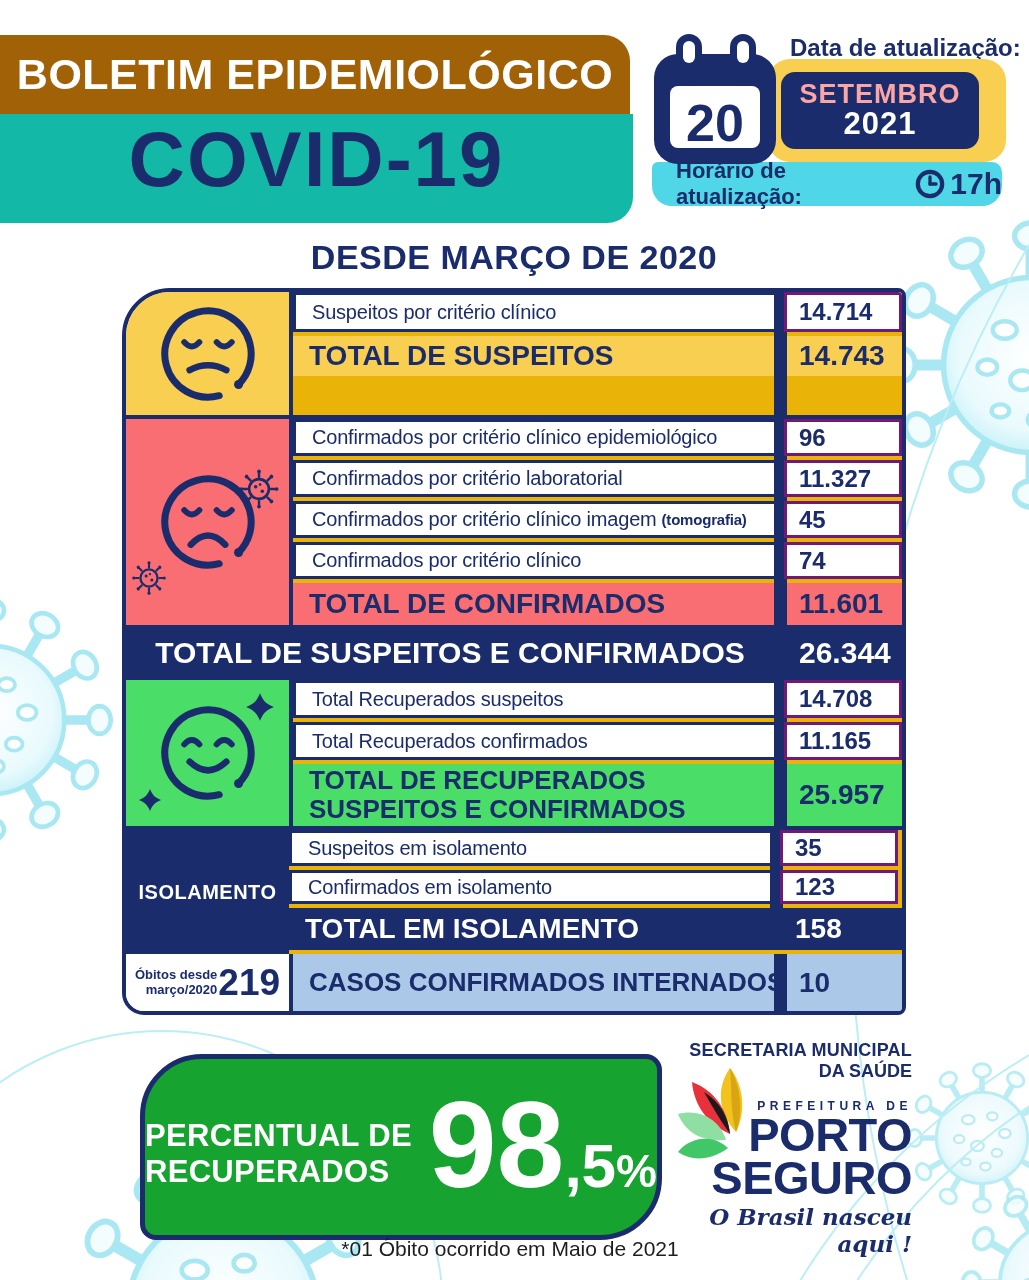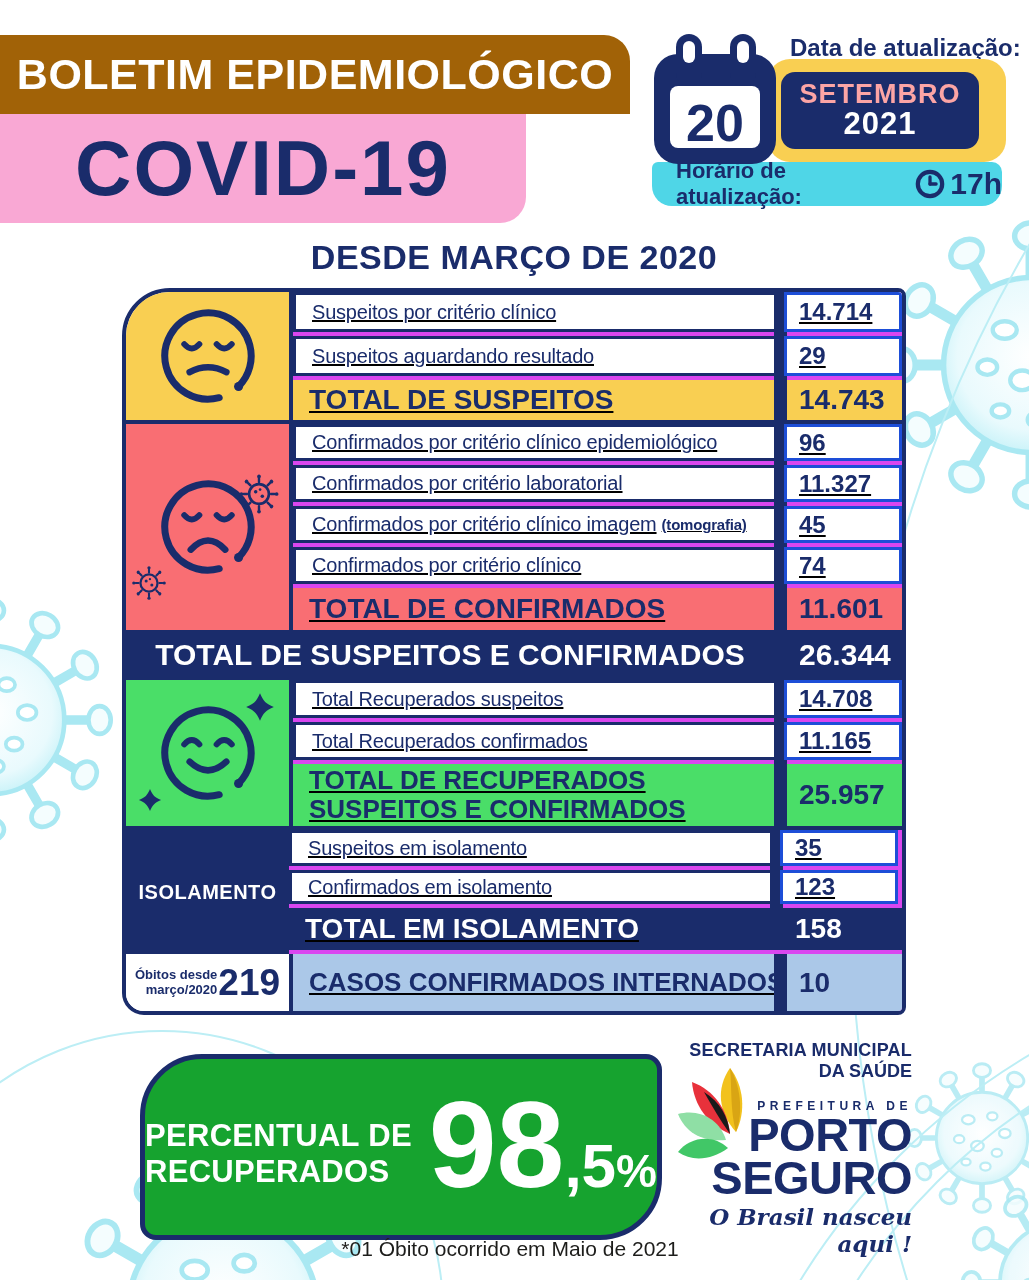--- a/index.html
+++ b/index.html
@@ -8,22 +8,22 @@
   .abs{position:absolute;}
 
   
   .decor{position:absolute;z-index:0;}
   .arc{position:absolute;z-index:0;border:2px solid #BCEEF5;border-radius:50%;}
 
   
   .hdr-top{left:0;top:35px;width:630px;height:79px;background:#a16207;border-radius:0 26px 0 0;
            display:flex;align-items:center;justify-content:center;z-index:2;}
   .hdr-top span{color:#fff;font-size:43px;font-weight:800;letter-spacing:.5px;}
-  .hdr-sub{left:0;top:114px;width:526px;height:109px;background:#f9a8d4;border-radius:0 0 26px 0;
-           display:flex;align-items:center;justify-content:center;z-index:2;}
+  .hdr-sub{left:0;top:114px;width:633px;height:109px;background:#14b8a6;border-radius:0 0 26px 0;
+           display:flex;justify-content:center;z-index:2;}
   .hdr-sub span{color:#1A2C6B;font-size:78px;font-weight:800;letter-spacing:2px;}
 
   .date-label{left:790px;top:34px;width:239px;color:#1A2C6B;font-size:24px;font-weight:700;z-index:2;}
   .month-outer{left:768px;top:59px;width:238px;height:103px;background:#F9CF52;border-radius:22px;z-index:2;}
   .month-inner{left:781px;top:72px;width:198px;height:77px;background:#1A2C6B;border-radius:14px;z-index:3;
                display:flex;flex-direction:column;align-items:center;justify-content:center;line-height:1.05;}
   .month-inner .m{color:#fca5a5;font-size:27px;font-weight:800;letter-spacing:1px;}
   .month-inner .y{color:#fff;font-size:31px;font-weight:800;letter-spacing:1px;}
   .cal{left:650px;top:28px;width:134px;height:142px;z-index:4;}
   .time-strip{left:652px;top:162px;width:350px;height:44px;background:#4FD6E7;border-radius:6px 10px 20px 20px;
@@ -34,27 +34,27 @@
   .period-title{left:122px;top:238px;width:784px;text-align:center;color:#1A2C6B;
                 font-size:34px;font-weight:800;letter-spacing:.5px;z-index:2;}
 
   
   .table{left:122px;top:288px;width:784px;height:727px;border:4px solid #1A2C6B;box-sizing:border-box;
          border-radius:48px 8px 8px 22px;overflow:hidden;background:#fff;z-index:2;display:flex;flex-direction:column;}
   .sect{display:flex;border-bottom:4px solid #1A2C6B;}
   .sect.last{border-bottom:none;}
   .icell{width:163px;flex:0 0 163px;border-right:4px solid #1A2C6B;position:relative;
          display:flex;align-items:center;justify-content:center;}
-  .rows{flex:1;position:relative;background:#d946ef;text-decoration:underline;}
+  .rows{flex:1;position:relative;background:#eab308;}
   .vdiv{position:absolute;left:481px;top:0;bottom:0;width:13px;background:#1A2C6B;}
   .drow{display:flex;margin-bottom:4px;position:relative;z-index:1;}
   .lcell{width:484px;box-sizing:border-box;border:3px solid #1A2C6B;background:#fff;
          display:flex;align-items:center;padding-left:16px;color:#1A2C6B;font-size:20px;font-weight:500;letter-spacing:-.2px;white-space:nowrap;}
   .lcell .suffix{font-size:15px;font-weight:800;margin-left:5px;}
-  .vcell{margin-left:7px;width:118px;box-sizing:border-box;border:3px solid #1d4ed8;background:#fff;
+  .vcell{margin-left:7px;width:118px;box-sizing:border-box;border:3px solid #701a75;background:#fff;
          display:flex;align-items:center;padding-left:12px;color:#1A2C6B;font-size:24px;font-weight:600;}
   .trow{position:relative;display:flex;align-items:center;}
   .trow .tlabel{padding-left:16px;color:#1A2C6B;font-size:28px;font-weight:800;line-height:1.1;}
   .trow .tvalue{position:absolute;left:494px;width:115px;padding-left:12px;color:#1A2C6B;font-size:28px;font-weight:800;}
   .grand{background:#1A2C6B;display:flex;align-items:center;position:relative;}
   .grand .glabel{width:648px;text-align:center;color:#fff;font-size:30px;font-weight:800;}
   .grand .gvalue{position:absolute;left:661px;padding-left:12px;color:#fff;font-size:30px;font-weight:800;}
   .navyrow{background:#1A2C6B;}
   .navyrow .tlabel,.navyrow .tvalue{color:#fff;}
   .bluerow{background:#ABC8E8;}
@@ -207,24 +207,20 @@
         <path d="M-22,-11 Q-15,-3 -8,-11" fill="none" stroke="#1A2C6B" stroke-width="5.5" stroke-linecap="round"></path>
         <path d="M8,-11 Q15,-3 22,-11" fill="none" stroke="#1A2C6B" stroke-width="5.5" stroke-linecap="round"></path>
         <path d="M-17,15 Q0,6 17,15" fill="none" stroke="#1A2C6B" stroke-width="6" stroke-linecap="round"></path>
       </svg>
     </div>
     <div class="rows">
       <div class="drow" style="height:40px">
         <div class="lcell">Suspeitos por critério clínico</div>
         <div class="vcell">14.714</div>
       </div>
-      <div class="drow" style="height:40px">
-        <div class="lcell">Suspeitos aguardando resultado</div>
-        <div class="vcell">29</div>
-      </div>
       <div class="trow" style="height:40px;background:#F9CF52">
         <div class="tlabel">TOTAL DE SUSPEITOS</div>
         <div class="tvalue">14.743</div>
       </div>
       <div class="vdiv"></div>
     </div>
   </div>
 
   <div class="sect" style="height:210px">
     <div class="icell" style="background:#F96E73">

